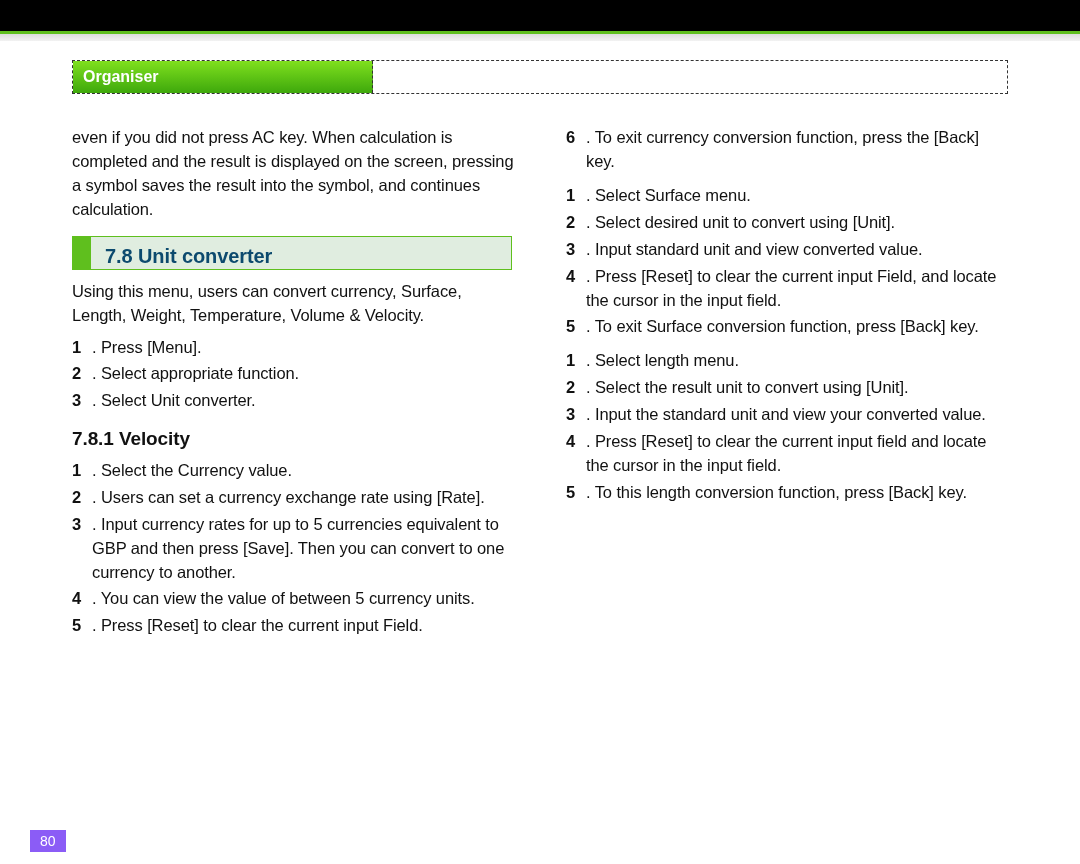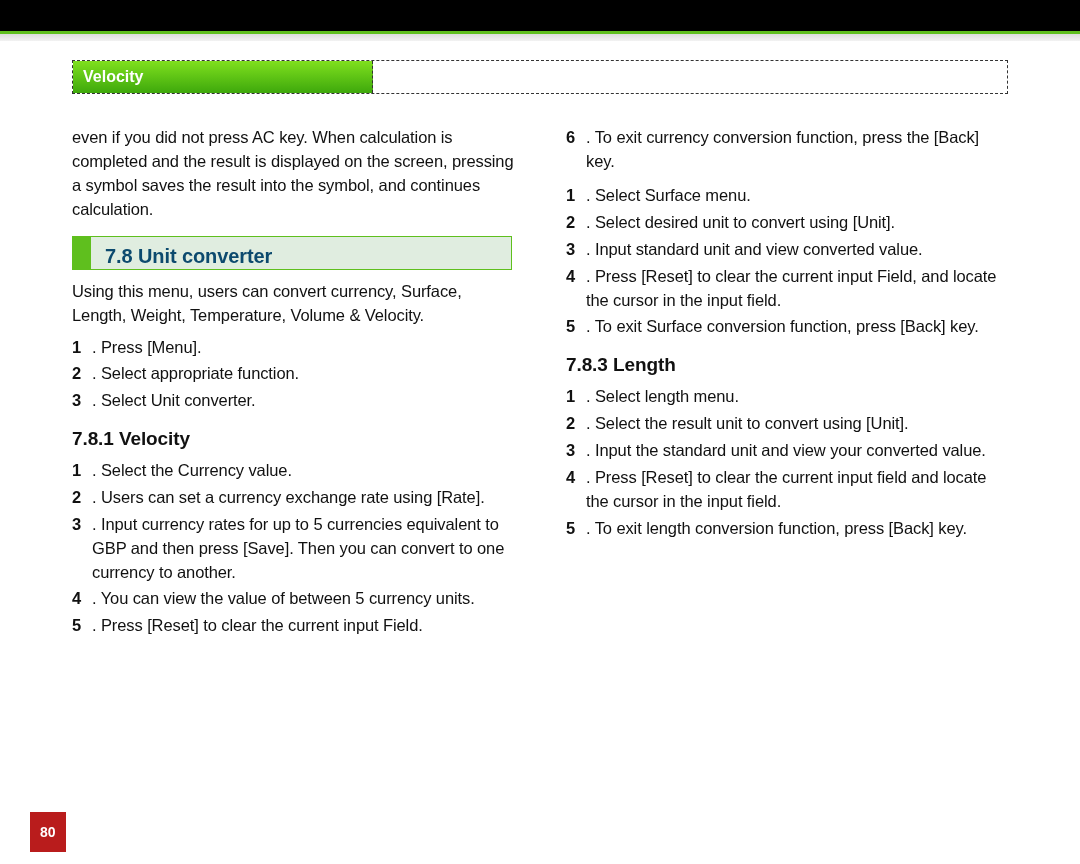--- a/index.html
+++ b/index.html
@@ -96,36 +96,36 @@
   .step .txt { flex: 1; }
   .subhead {
     font-weight: bold;
     font-size: 19px;
     margin: 12px 0 6px 0;
   }
   .page-num {
     position: absolute;
     left: 30px;
     bottom: 12px;
-    background: #b91c1c;
+    background: #8b5cf6;
     color: #fff;
-    font-weight: bold;
+    font-weight: normal;
     font-size: 14px;
-    padding: 12px 10px;
+    padding: 3px 10px;
   }
 </style>
 </head>
 <body>
 
 <div class="top-bar"></div>
 
 <div class="page">
 
   <div class="tab-strip">
-    <div class="tab">Velocity</div>
+    <div class="tab">Organiser</div>
     <div class="tab-rest"></div>
   </div>
 
   <div class="columns">
 
     <div class="col">
       <p class="intro">even if you did not press AC key. When calculation is completed and the result is displayed on the screen, pressing a symbol saves the result into the symbol, and continues calculation.</p>
 
       <div class="section-banner">
         <div class="block"></div>
@@ -198,41 +198,40 @@
         <div class="step">
             <span class="num">4</span>
             <span class="txt">. Press [Reset] to clear the current input Field, and locate the cursor in the input field.</span>
           </div>
         <div class="step">
             <span class="num">5</span>
             <span class="txt">. To exit Surface conversion function, press [Back] key.</span>
           </div>
       </div>
 
-      <div class="subhead">7.8.3 Length</div>
       <div class="step-list">
         <div class="step">
             <span class="num">1</span>
             <span class="txt">. Select length menu.</span>
           </div>
         <div class="step">
             <span class="num">2</span>
             <span class="txt">. Select the result unit to convert using [Unit].</span>
           </div>
         <div class="step">
             <span class="num">3</span>
             <span class="txt">. Input the standard unit and view your converted value.</span>
           </div>
         <div class="step">
             <span class="num">4</span>
             <span class="txt">. Press [Reset] to clear the current input field and locate the cursor in the input field.</span>
           </div>
         <div class="step">
             <span class="num">5</span>
-            <span class="txt">. To exit length conversion function, press [Back] key.</span>
+            <span class="txt">. To this length conversion function, press [Back] key.</span>
           </div>
       </div>
     </div>
 
   </div>
 </div>
 
 <div class="page-num">80</div>
 
 </body></html>

